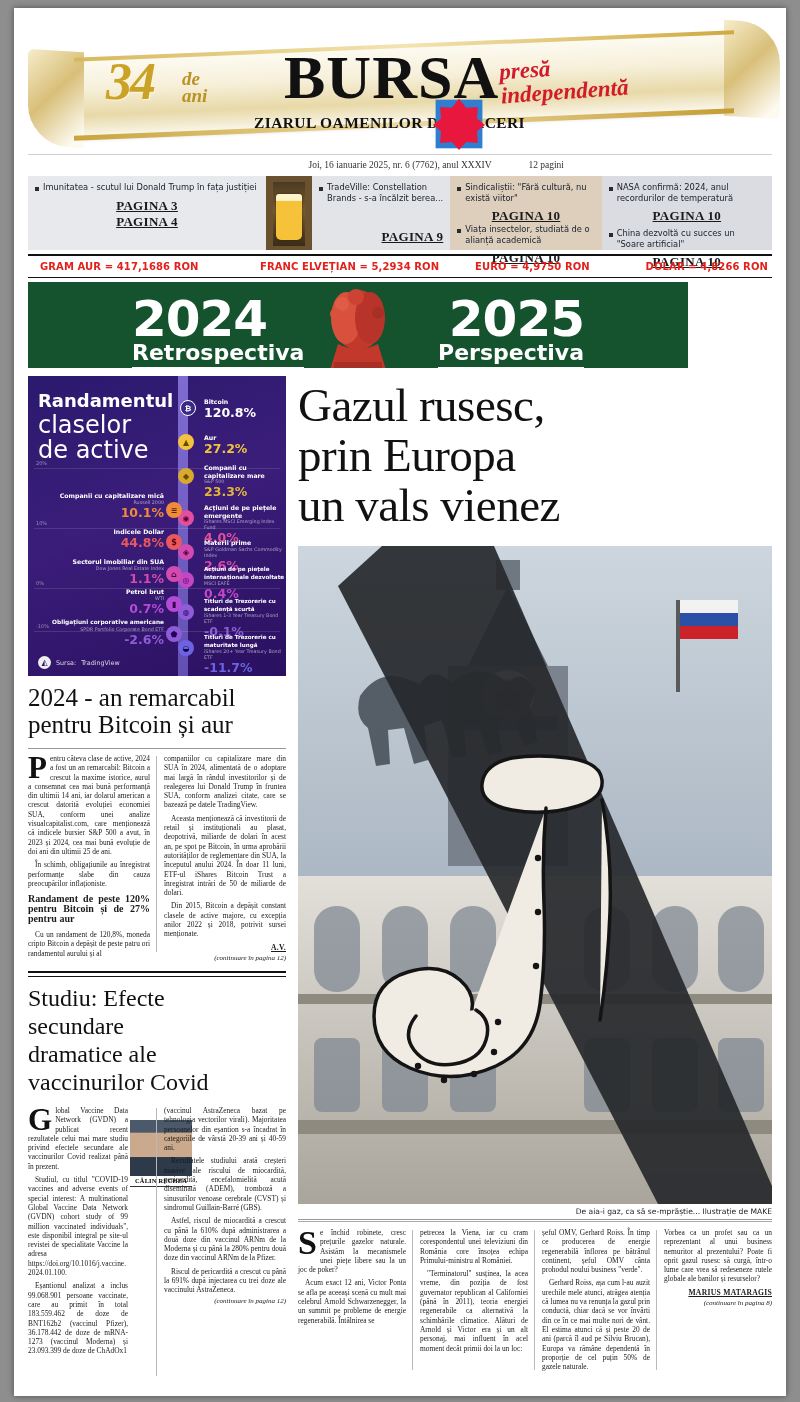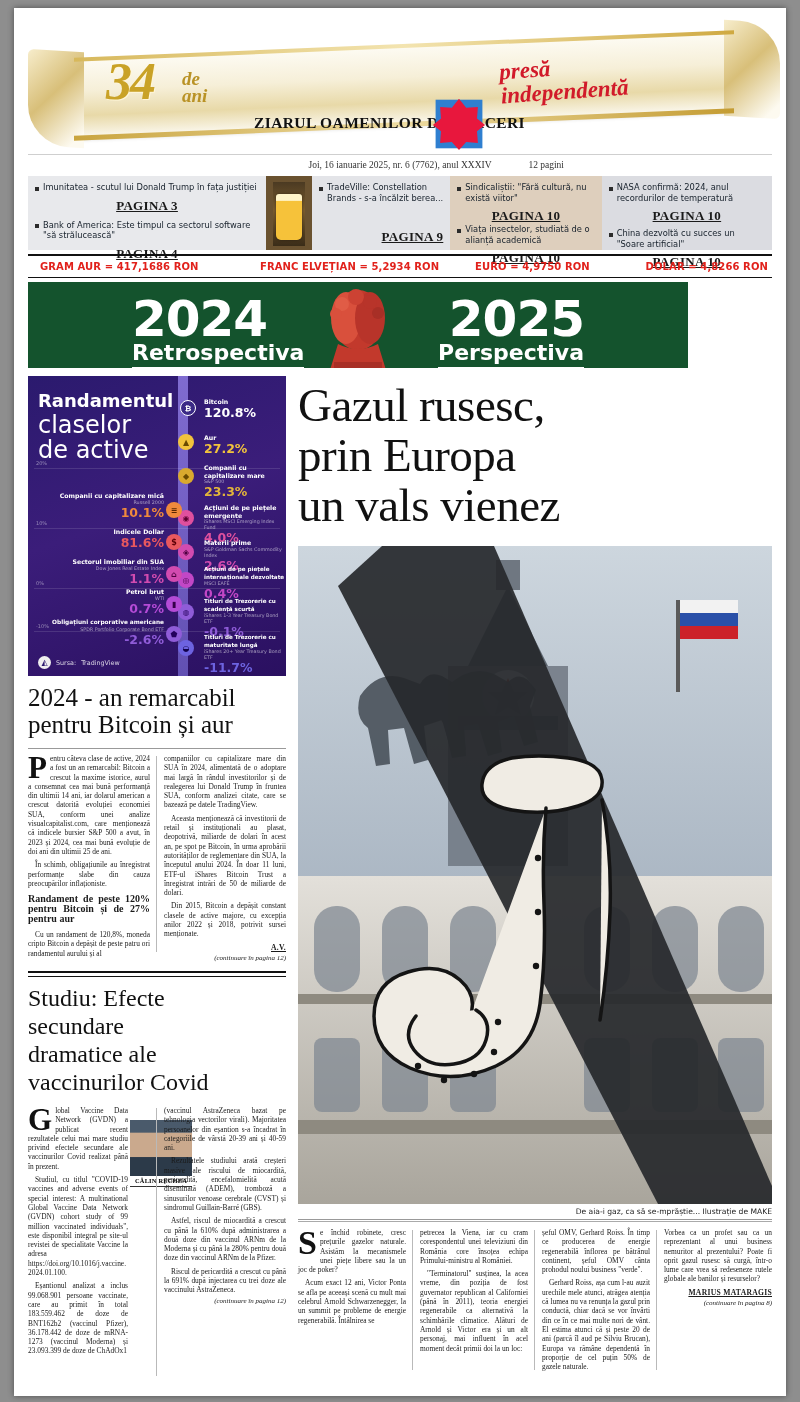--- a/index.html
+++ b/index.html
@@ -262,20 +262,21 @@
     <div class="ribbon"></div>
     <div class="ribbon-edge-top"></div>
     <div class="ribbon-edge-bot"></div>
 
     <div class="mh-years">34</div>
     <div class="mh-de-ani">
       <div>de</div>
       <div>ani</div>
     </div>
 
+    <div class="mh-title">BURSA</div>
     <div class="mh-sub">ZIARUL OAMENILOR DE AFACERI</div>
 
     <div class="mh-indep">
       <div>presă</div>
       <div>independentă</div>
     </div>
 
     <svg class="logo-star" viewBox="0 0 60 62">
       <rect x="4" y="4" width="52" height="54" fill="#2f7fd0"></rect>
       <polygon points="30,3 38,13 51,12 50,25 59,32 50,39 51,52 38,51 30,60 22,51 9,52 10,39 1,32 10,25 9,12 22,13" fill="#e8173d"></polygon>
@@ -286,24 +287,20 @@
     <div class="mh-pages">12 pagini</div>
   </div>
 
   <div class="teasers">
     <div class="tz tz-a">
       <div class="tz-item">
         <div class="bullet"></div>
         <div class="tz-text">Imunitatea - scutul lui Donald Trump în fața justiției</div>
       </div>
       <div class="tz-page">PAGINA 3</div>
-      <div class="tz-item" style="margin-top:6px">
-        <div class="bullet"></div>
-        <div class="tz-text">Bank of America: Este timpul ca sectorul software "să strălucească"</div>
-      </div>
       <div class="tz-page">PAGINA 4</div>
     </div>
 
     <div class="tz tz-img">
       <div class="beer"></div>
       <div class="beer-glass"></div>
     </div>
 
     <div class="tz tz-b">
       <div class="tz-item">
@@ -442,21 +439,21 @@
 
     <div class="ent left" style="left:8px; width:128px; top:116px;">
       <div class="nm">Companii cu capitalizare mică</div>
       <div class="sb">Russell 2000</div>
       <div class="vl" style="color:#f08a3c">10.1%</div>
     </div>
     <div class="coin" style="left:138px; top:126px; background:#f08a3c; color:#5a2800;">≡</div>
 
     <div class="ent left" style="left:8px; width:128px; top:152px;">
       <div class="nm">Indicele Dollar</div>
-      <div class="vl" style="color:#e8585e">81.6%</div>
+      <div class="vl" style="color:#e8585e">44.8%</div>
     </div>
     <div class="coin" style="left:138px; top:158px; background:#e8585e; color:#5c0006;">$</div>
 
     <div class="ent left" style="left:8px; width:128px; top:182px;">
       <div class="nm">Sectorul imobiliar din SUA</div>
       <div class="sb">Dow Jones Real Estate Index</div>
       <div class="vl" style="color:#d24bb0">1.1%</div>
     </div>
     <div class="coin" style="left:138px; top:190px; background:#d24bb0; color:#4d0040;">⌂</div>
 

